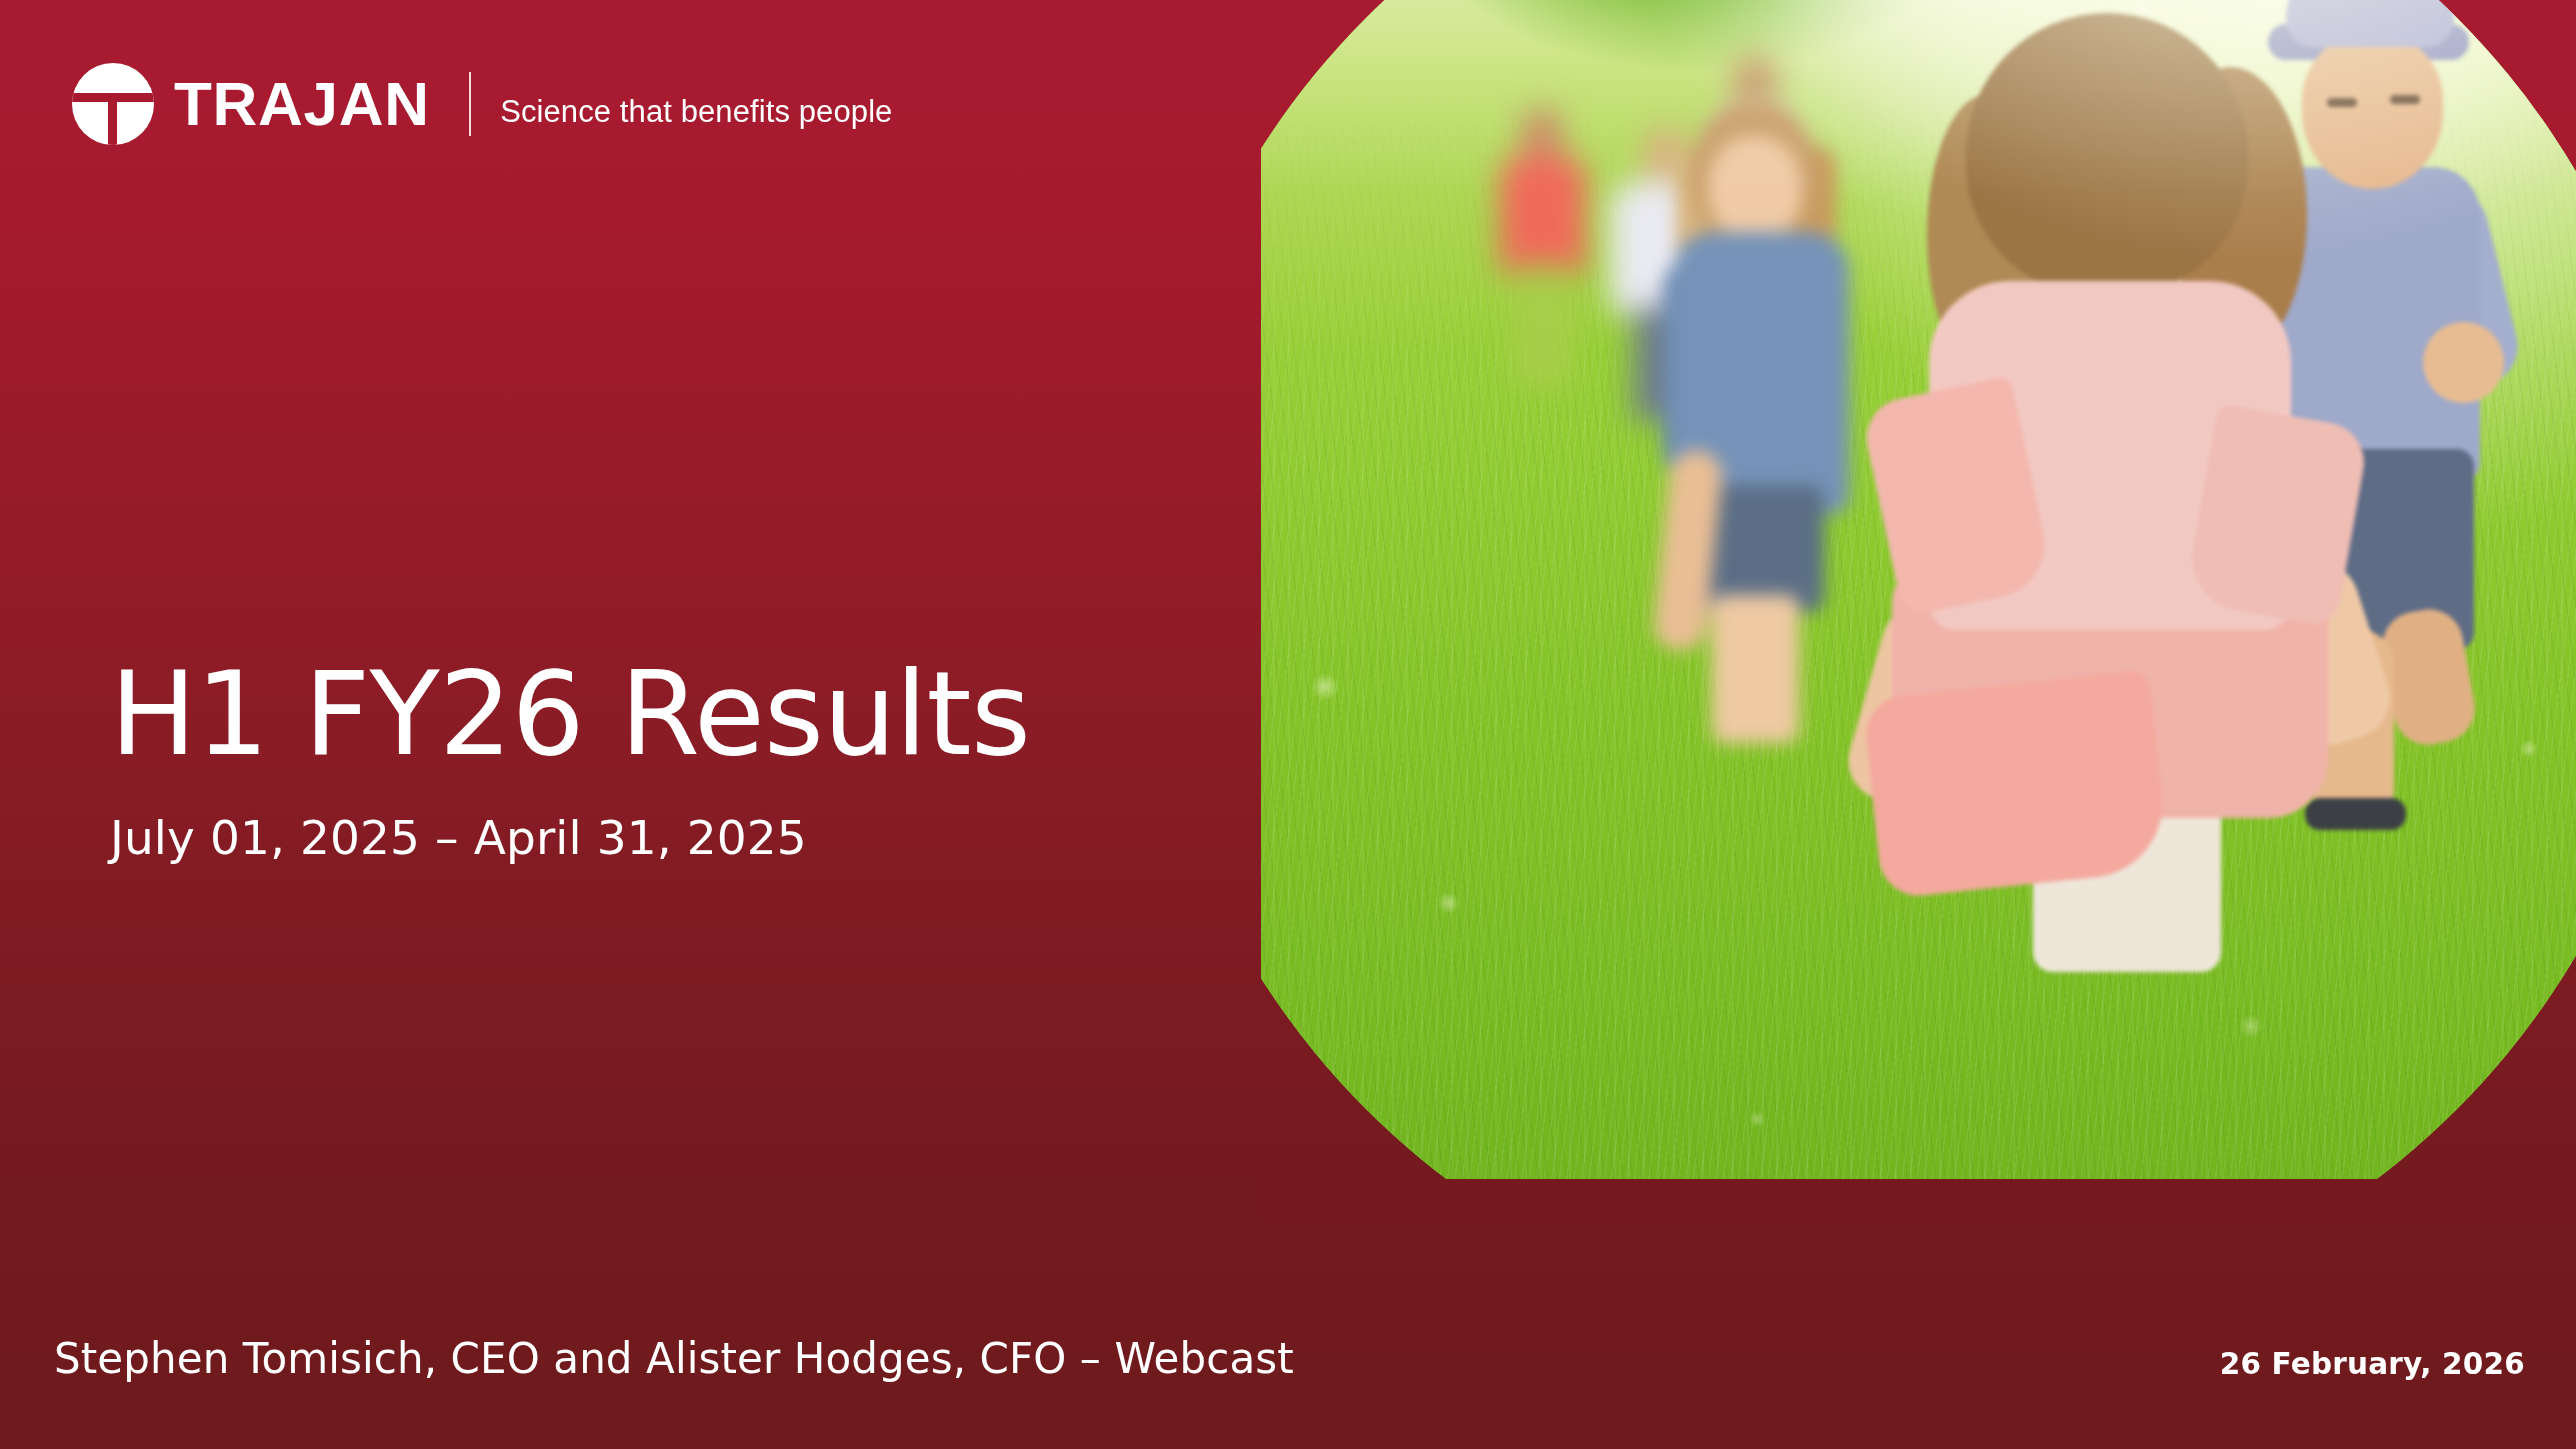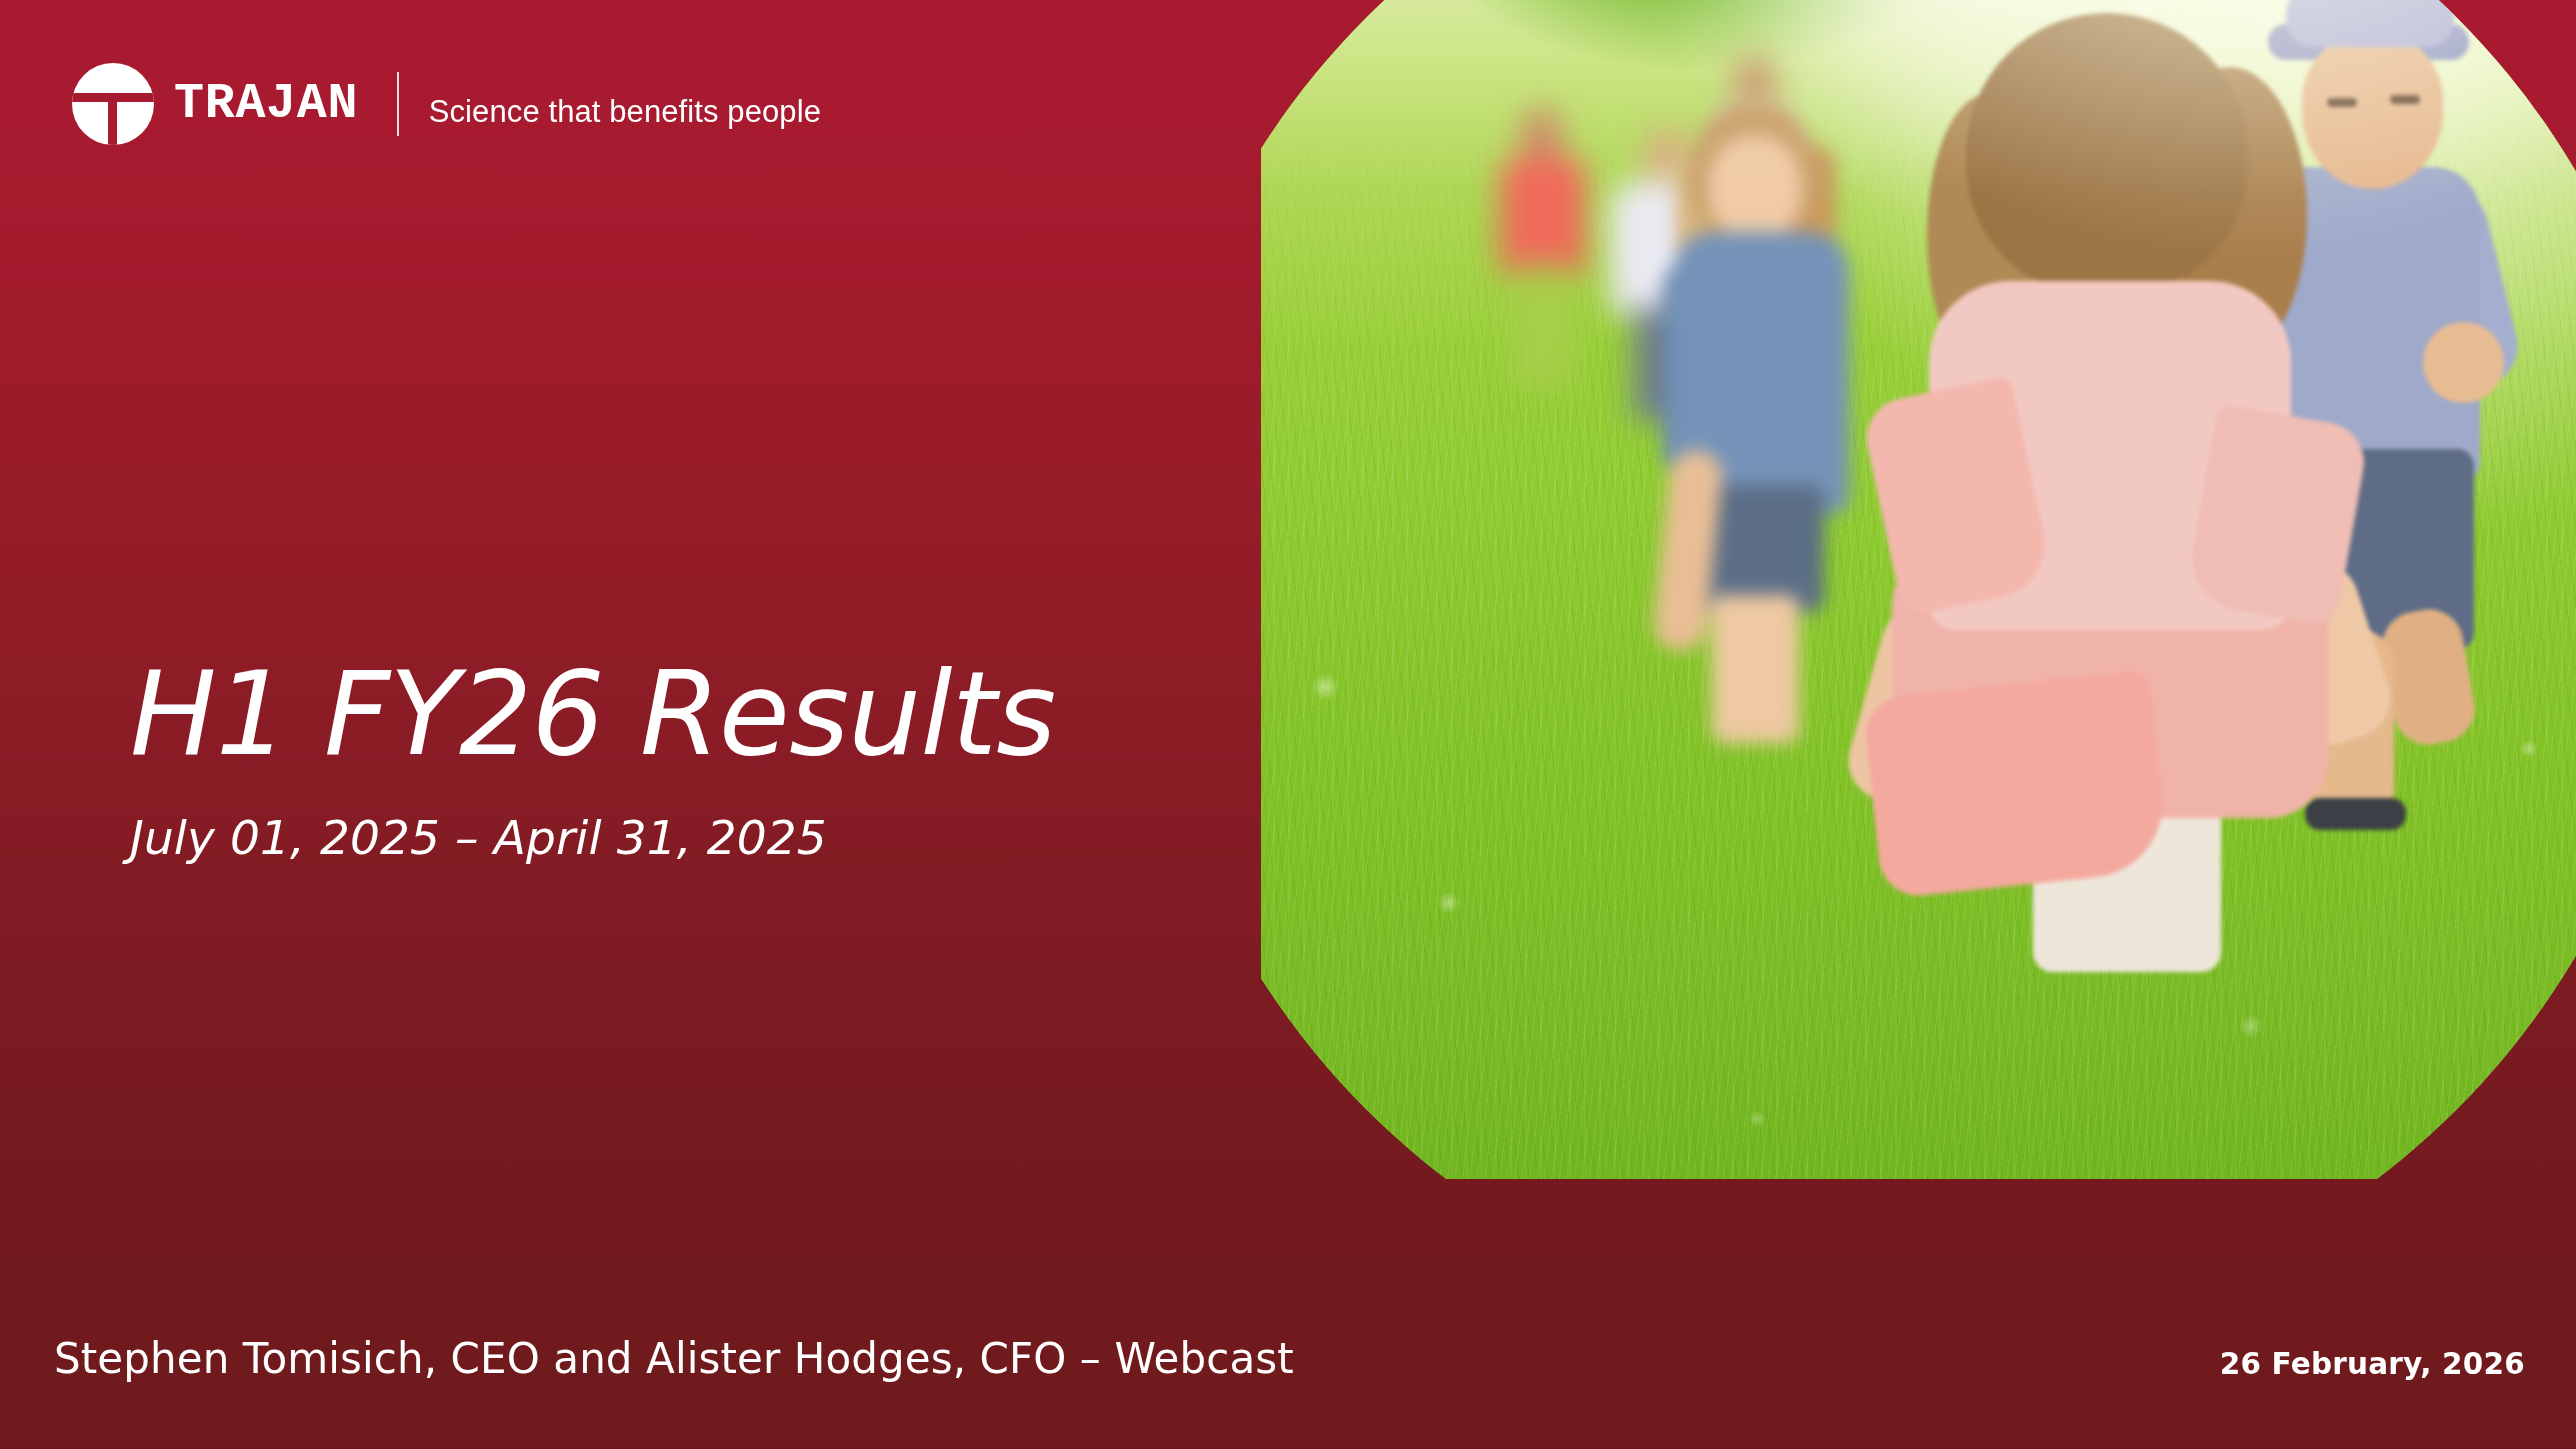--- a/index.html
+++ b/index.html
@@ -199,44 +199,44 @@
     width:82px; height:9.4px;
     background:#A81A30;
   }
   .logo-mark .stem {
     position:absolute;
     left:36px; top:29.5px;
     width:9.4px; height:52px;
     background:#A81A30;
   }
   .logo-word {
-    font-size:50px;
+    font-size:62px;
     font-weight:bold;
     letter-spacing:0.7px;
     color:#FFFFFF;
     margin-left:20px;
     line-height:1;
-    font-family:Liberation Mono, monospace;
+    font-family:Liberation Sans, sans-serif;
   }
   .logo-divider {
     width:2px; height:64px;
     background:rgba(255,255,255,0.85);
     margin:0 29.5px 0 39px;
   }
   .logo-tagline {
     font-size:31px;
     color:#FFFFFF;
     letter-spacing:0.1px;
     font-family:"Liberation Sans", sans-serif;
     white-space:nowrap;
     margin-top:16px;
   }
 
   
-  .title-block { position:absolute; left:130px; top:654px;font-style:italic; }
+  .title-block { position:absolute; left:110px; top:654px; }
   .slide-title {
     font-size:115px;
     color:#FFFFFF;
     line-height:1.05;
     letter-spacing:-0.7px;
     font-weight:normal;
     font-family:"DejaVu Sans", sans-serif;
   }
   .slide-subtitle {
     margin-top:35px;

